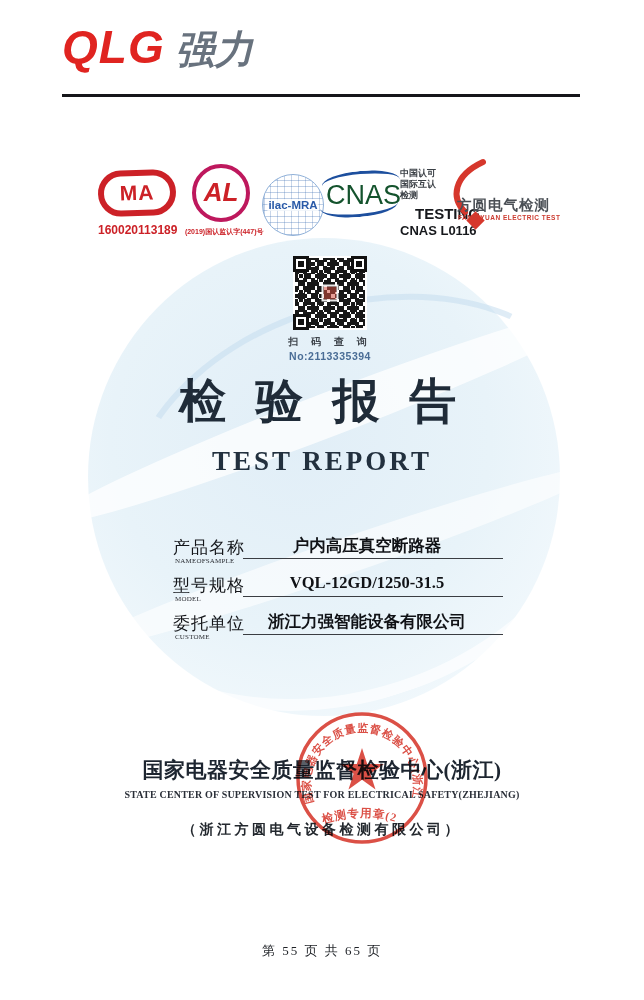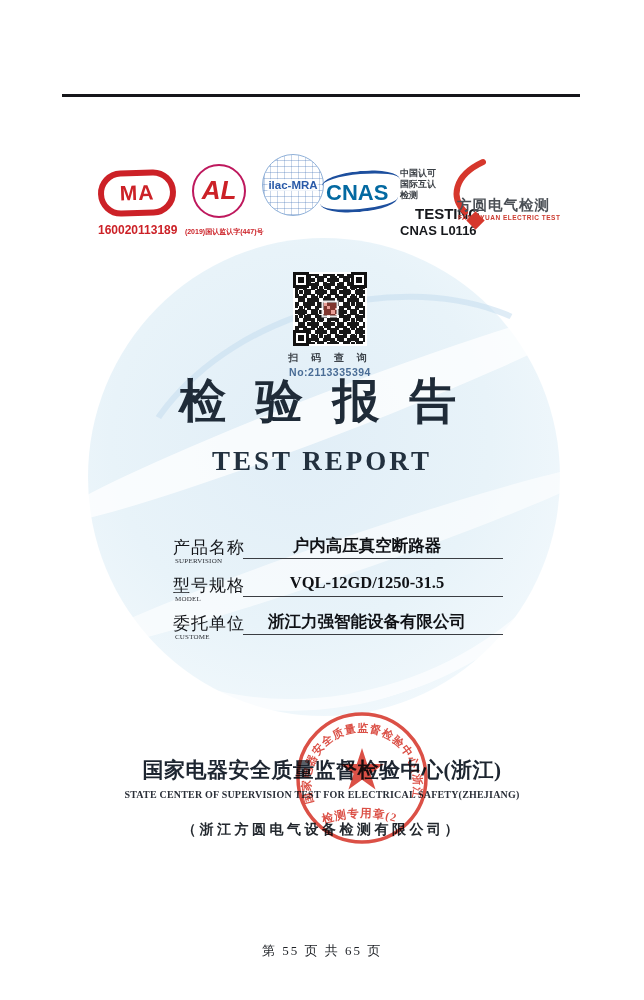--- a/index.html
+++ b/index.html
@@ -35,51 +35,51 @@
   
   .mark { position:absolute; font-family:"Liberation Sans", sans-serif; }
   .cma { left:98px; top:170px; }
   .cma-oval { width:66px; height:34px; border:6px solid #cc2127; border-radius:24px;
     display:flex; align-items:center; justify-content:center; transform:rotate(-2deg); }
   .cma-text { font-size:21px; font-weight:800; color:#cc2127; letter-spacing:1px; }
   .cma-nums { position:absolute; left:0; top:50px; width:240px; white-space:nowrap; }
   .cma-number { font-size:12px; font-weight:800; color:#cc2127; }
   .cma-approval { font-size:7px; font-weight:700; color:#cc2127; margin-left:3px; }
   .cal { left:192px; top:164px; }
-  .cal-circle { width:50px; height:50px; border:2px solid #be185d; border-radius:50%;
+  .cal-circle { width:50px; height:50px; border:4px solid #be185d; border-radius:50%;
     display:flex; align-items:center; justify-content:center; }
   .cal-text { font-size:26px; font-weight:800; font-style:italic; color:#cc2127; margin-top:-2px; }
-  .ilac { left:262px; top:154px; }
+  .ilac { left:262px; top:174px; }
   .ilac-globe { position:relative; width:60px; height:60px; border-radius:50%;
     border:1.5px solid #8fb0d8; overflow:hidden;
     background:
       repeating-linear-gradient(0deg, rgba(58,108,178,.32) 0 1.5px, transparent 1.5px 6px),
       repeating-linear-gradient(90deg, rgba(58,108,178,.28) 0 1.5px, transparent 1.5px 7px); }
   .ilac-text { position:absolute; left:50%; top:50%; transform:translate(-50%,-50%);
     font-size:11.5px; font-weight:800; color:#2a5aa8; background:rgba(255,255,255,.8);
     padding:0 1px; white-space:nowrap; }
   .cnas { left:326px; top:180px; }
-  .cnas-word { position:relative; font-size:22px; font-weight:700; color:#0369a1; letter-spacing:0; }
+  .cnas-word { position:relative; font-size:27px; font-weight:400; color:#14532d; letter-spacing:0; }
   .cnas-word::before { content:""; position:absolute; left:-4px; top:-9px; width:78px; height:20px;
     border-top:3px solid #1d4f9e; border-radius:50%; transform:rotate(-5deg); }
   .cnas-word::after { content:""; position:absolute; left:-6px; bottom:-7px; width:78px; height:20px;
     border-bottom:3px solid #1d4f9e; border-radius:50%; transform:rotate(-5deg); }
   .cnas-info { left:400px; top:168px; width:80px; }
   .cnas-line { font-size:9px; font-weight:800; color:#3a3f45; line-height:11px; }
   .cnas-testing { font-size:15px; font-weight:800; color:#16181c; margin-top:4px;text-align:right; }
   .cnas-code { font-size:13px; font-weight:800; color:#16181c; margin-top:1px; }
   .fy { left:439px; top:158px; width:130px; }
   .fy-name { position:absolute; left:18px; top:38px; font-size:14.5px; font-weight:800;
     color:#4a4f55; letter-spacing:1px; white-space:nowrap; }
   .fy-sub { position:absolute; left:19px; top:56px; font-size:6.5px; font-weight:700;
     color:#cc3b30; letter-spacing:.5px; white-space:nowrap; }
 
   
   .qr-block { position:absolute; left:270px; top:256px; width:120px; text-align:center;
-    font-family:"Liberation Sans", sans-serif;margin-top:16px; }
+    font-family:"Liberation Sans", sans-serif; }
   .qr { position:relative; width:74px; height:74px; margin:0 auto; background:#fff; }
   .qr-noise { position:absolute; inset:2px;
     background:
       repeating-conic-gradient(#181818 0% 25%, transparent 0% 50%) 0 0/8px 8px,
       repeating-conic-gradient(#181818 0% 25%, transparent 0% 50%) 3px 2px/13px 13px; }
   .finder { position:absolute; width:10px; height:10px; border:3px solid #111; background:#fff; }
   .finder::after { content:""; position:absolute; inset:2px; background:#111; }
   .finder.tl { left:0; top:0; } .finder.tr { right:0; top:0; } .finder.bl { left:0; bottom:0; }
   .qr-logo { position:absolute; left:50%; top:50%; width:13px; height:13px;
     transform:translate(-50%,-50%); background:rgba(214,80,66,.55); outline:2px solid rgba(255,255,255,.9); }
@@ -123,20 +123,24 @@
   <div class="wm">
     <div class="wm-globe"></div>
     <div class="wm-arc2"></div>
     <div class="wm-band1"></div>
     <div class="wm-band2"></div>
     <div class="wm-arc"></div>
   </div>
 
   <div class="content">
 
+    <div class="brand">
+      <span class="brand-latin">QLG</span>
+      <span class="brand-cn">强力</span>
+    </div>
     <div class="top-rule"></div>
 
     <div class="mark cma">
       <div class="cma-oval">
         <span class="cma-text">MA</span>
       </div>
       <div class="cma-nums">
         <span class="cma-number">160020113189</span>
         <span class="cma-approval">(2019)国认监认字(447)号</span>
       </div>
@@ -184,21 +188,21 @@
       <div class="qr-caption">扫 码 查 询</div>
       <div class="qr-number">No:2113335394</div>
     </div>
 
     <div class="title-zh">检 验 报 告</div>
     <div class="title-en">TEST REPORT</div>
 
     <div class="fields">
       <div class="field-row">
         <span class="field-label">产品名称</span>
-        <span class="field-en">SUPERVISION</span>
+        <span class="field-en">NAMEOFSAMPLE</span>
         <div class="field-line"></div>
         <span class="field-value">户内高压真空断路器</span>
       </div>
       <div class="field-row">
         <span class="field-label">型号规格</span>
         <span class="field-en">MODEL</span>
         <div class="field-line"></div>
         <span class="field-value">VQL-12GD/1250-31.5</span>
       </div>
       <div class="field-row">

